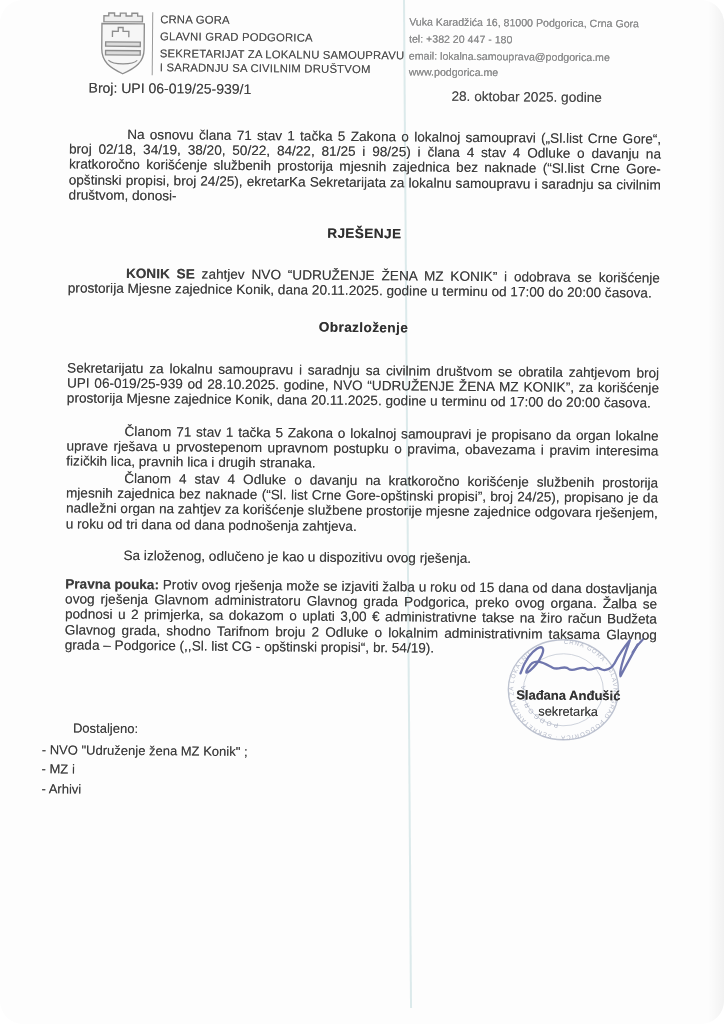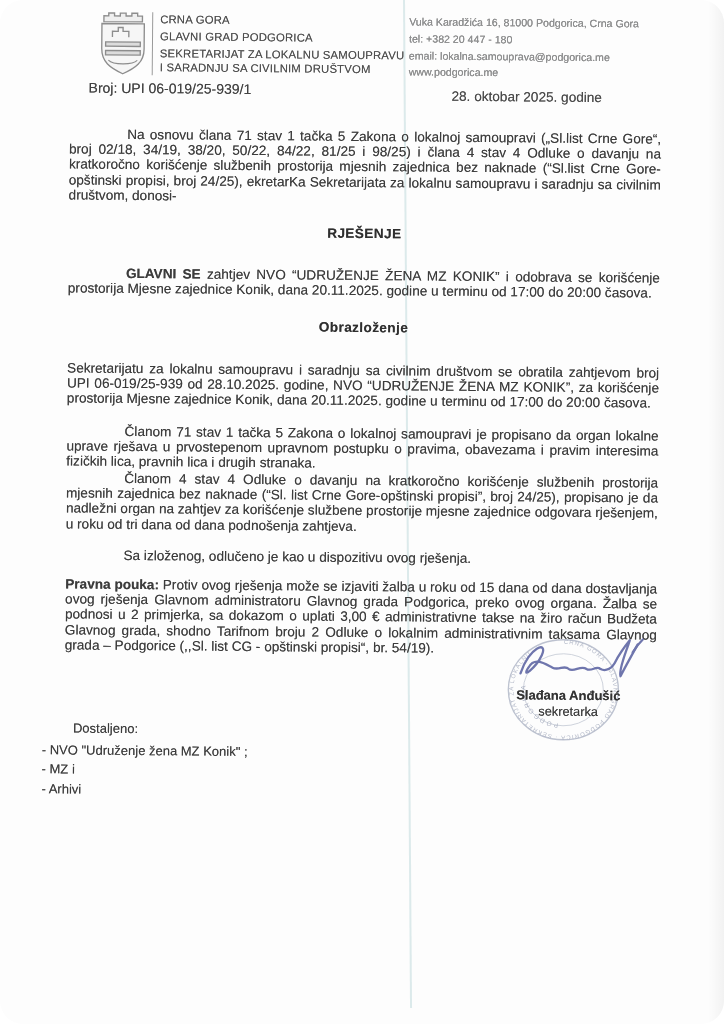--- a/index.html
+++ b/index.html
@@ -88,21 +88,21 @@
       <div>www.podgorica.me</div>
     </div>
 
     <div class="broj t">Broj: UPI 06-019/25-939/1</div>
     <div class="date t">28. oktobar 2025. godine</div>
 
     <p class="para indent t" style="top:115px;">Na osnovu člana 71 stav 1 tačka 5 Zakona o lokalnoj samoupravi („Sl.list Crne Gore“, broj 02/18, 34/19, 38/20, 50/22, 84/22, 81/25 i 98/25) i člana 4 stav 4  Odluke o davanju na kratkoročno korišćenje službenih prostorija mjesnih zajednica bez naknade (“Sl.list Crne Gore-opštinski propisi, broj 24/25), ekretarKa Sekretarijata za lokalnu samoupravu i saradnju sa civilnim društvom, donosi-</p>
 
     <div class="h-center t" style="top:226px;">RJEŠENJE</div>
 
-    <p class="para indent t" style="top:254px;"><b>GLAVNI SE</b><span> zahtjev NVO “UDRUŽENJE ŽENA MZ KONIK”  i odobrava se korišćenje prostorija Mjesne zajednice Konik, dana 20.11.2025. godine u terminu od 17:00 do 20:00 časova.</span></p>
+    <p class="para indent t" style="top:254px;"><b>KONIK SE</b><span> zahtjev NVO “UDRUŽENJE ŽENA MZ KONIK”  i odobrava se korišćenje prostorija Mjesne zajednice Konik, dana 20.11.2025. godine u terminu od 17:00 do 20:00 časova.</span></p>
 
     <div class="h-center t" style="top:320px;">Obrazloženje</div>
 
     <p class="para t" style="top:349px;">Sekretarijatu za lokalnu samoupravu i saradnju sa civilnim društvom se obratila zahtjevom broj UPI  06-019/25-939 od 28.10.2025. godine,  NVO “UDRUŽENJE ŽENA MZ KONIK”, za korišćenje prostorija Mjesne zajednice Konik, dana 20.11.2025. godine u terminu od 17:00 do 20:00 časova.</p>
 
     <p class="para indent t" style="top:412px;">Članom 71 stav 1 tačka 5  Zakona o lokalnoj samoupravi je propisano da organ lokalne uprave rješava u prvostepenom upravnom postupku o pravima, obavezama i pravim interesima fizičkih lica, pravnih lica i drugih stranaka.</p>
 
     <p class="para indent t" style="top:459px;">Članom 4 stav 4 Odluke o davanju na kratkoročno korišćenje službenih prostorija mjesnih zajednica bez naknade (“Sl. list Crne Gore-opštinski propisi”, broj 24/25), propisano je da nadležni organ na zahtjev za korišćenje službene prostorije mjesne zajednice odgovara rješenjem, u roku od tri dana od dana podnošenja zahtjeva.</p>
 
     <p class="para indent t" style="top:536px;">Sa izloženog, odlučeno je kao u dispozitivu ovog rješenja.</p>

